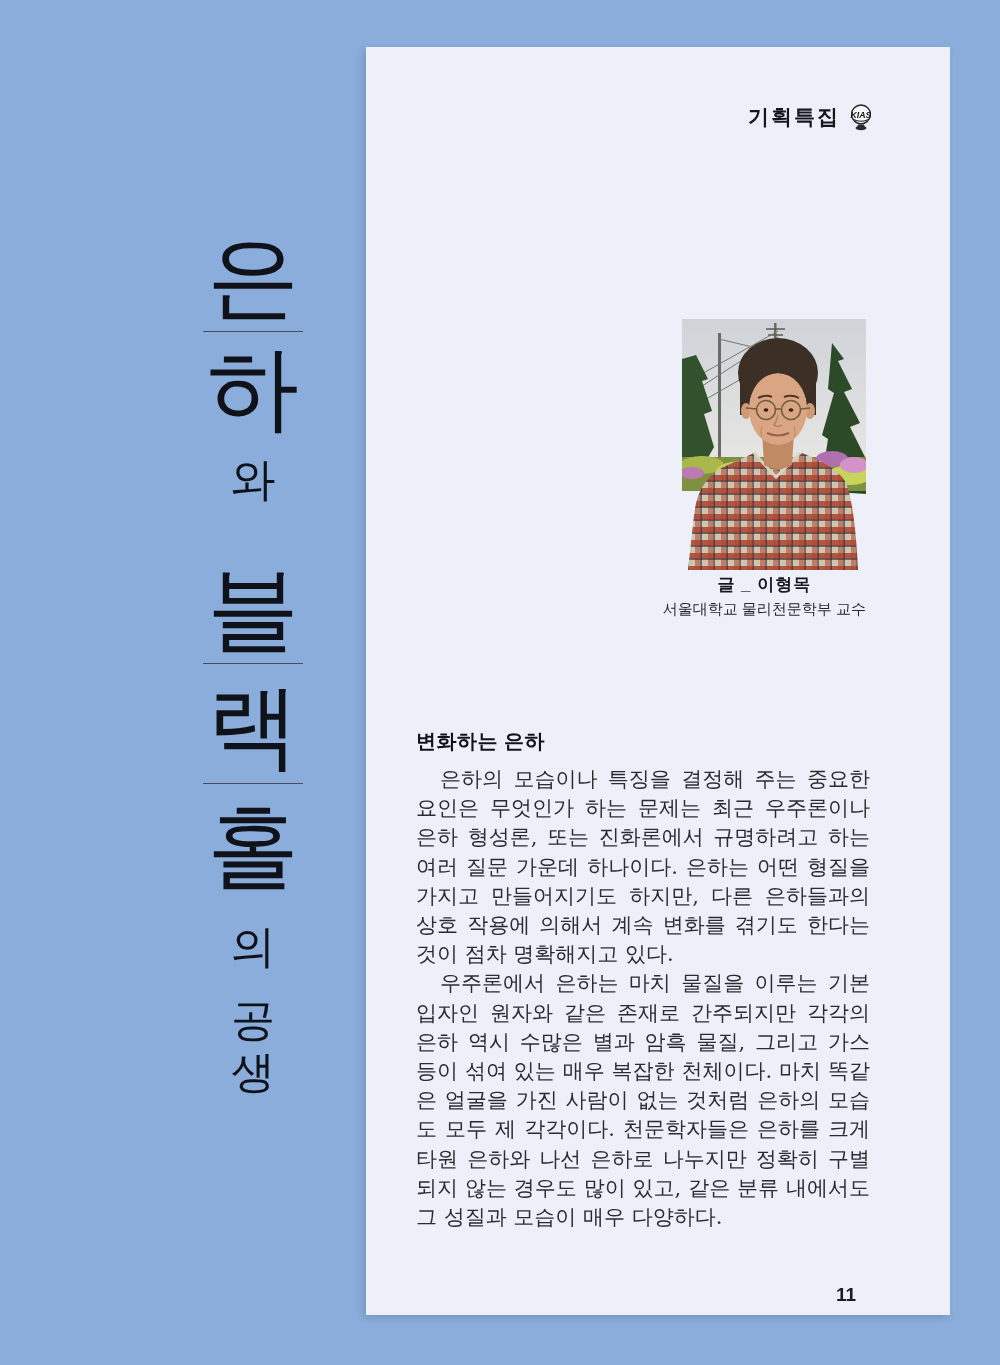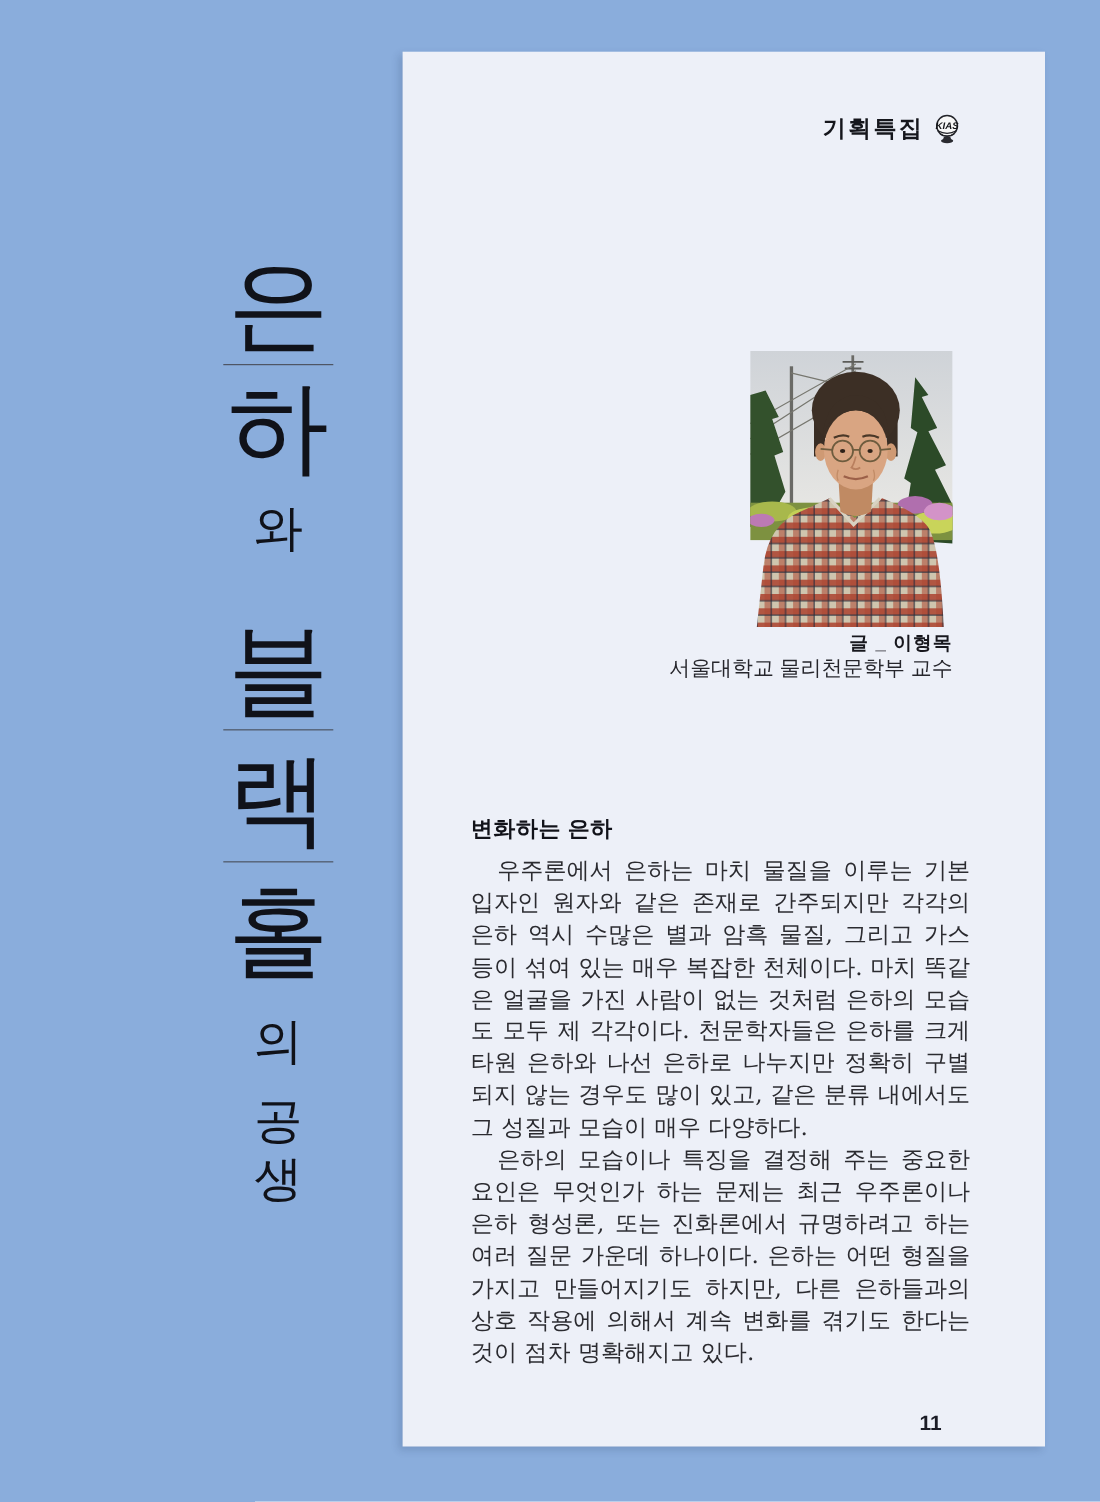--- a/index.html
+++ b/index.html
@@ -44,27 +44,27 @@
   .mt-beul{margin-top:54px;}
   .mt-ui{margin-top:24px;}
   .mt-gong{margin-top:25px;}
   .mt-saeng{margin-top:6px;}
   
   .photo{
     position:absolute;left:682px;top:319px;width:184px;height:251px;display:block;
   }
   
   .byline{
-    position:absolute;top:574px;right:134px;text-align:right;color:#17171d;
+    position:absolute;top:574px;right:134px;text-align:center;color:#17171d;
   }
   .byline-main{font-size:17px;font-weight:800;line-height:22px;letter-spacing:1px;}
-  .byline-affil{font-size:19px;font-weight:400;line-height:22px;margin-top:2px;color:#26262c;}
+  .byline-affil{font-size:15px;font-weight:400;line-height:22px;margin-top:2px;color:#26262c;}
   
   .article{
-    position:absolute;left:428px;top:728px;width:454px;margin-top:12px;
+    position:absolute;left:416px;top:728px;width:454px;
   }
   .article h2{
     margin:0 0 10px 0;font-size:20px;font-weight:800;color:#111219;
     font-family:"Liberation Sans",sans-serif;letter-spacing:0.5px;
   }
   .para{
     margin:0;
     font-family:"DejaVu Serif","Liberation Serif",serif;
     font-size:21px;line-height:29.2px;color:#2b2b30;
     text-align:justify;word-break:break-all;
@@ -180,19 +180,19 @@
     <path d="M80,108 Q78,114 80,118 M112,108 Q114,114 112,118" stroke="#c28c67" stroke-width="1.2" fill="none"></path>
   </svg>
 
   <div class="byline">
     <div class="byline-main">글 _ 이형목</div>
     <div class="byline-affil">서울대학교 물리천문학부 교수</div>
   </div>
 
   <div class="article">
     <h2>변화하는 은하</h2>
+    <p class="para">은하의 모습이나 특징을 결정해 주는 중요한 요인은 무엇인가 하는 문제는 최근 우주론이나 은하 형성론, 또는 진화론에서 규명하려고 하는 여러 질문 가운데 하나이다. 은하는 어떤 형질을 가지고 만들어지기도 하지만, 다른 은하들과의 상호 작용에 의해서 계속 변화를 겪기도 한다는 것이 점차 명확해지고 있다.</p>
     <p class="para">우주론에서 은하는 마치 물질을 이루는 기본 입자인 원자와 같은 존재로 간주되지만 각각의 은하 역시 수많은 별과 암흑 물질, 그리고 가스 등이 섞여 있는 매우 복잡한 천체이다. 마치 똑같은 얼굴을 가진 사람이 없는 것처럼 은하의 모습도 모두 제 각각이다. 천문학자들은 은하를 크게 타원 은하와 나선 은하로 나누지만 정확히 구별되지 않는 경우도 많이 있고, 같은 분류 내에서도 그 성질과 모습이 매우 다양하다.</p>
-    <p class="para">은하의 모습이나 특징을 결정해 주는 중요한 요인은 무엇인가 하는 문제는 최근 우주론이나 은하 형성론, 또는 진화론에서 규명하려고 하는 여러 질문 가운데 하나이다. 은하는 어떤 형질을 가지고 만들어지기도 하지만, 다른 은하들과의 상호 작용에 의해서 계속 변화를 겪기도 한다는 것이 점차 명확해지고 있다.</p>
   </div>
 
   <div class="page-number">11</div>
 
 </div>
 
 </body></html>

